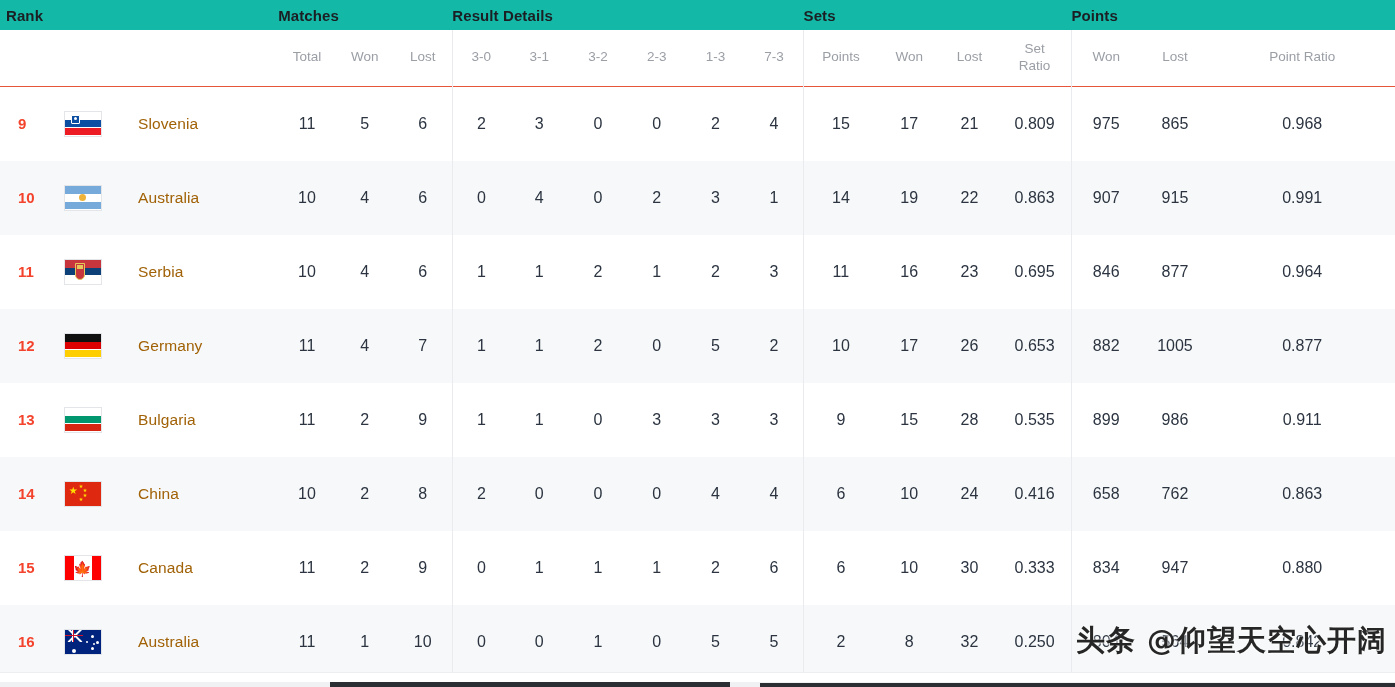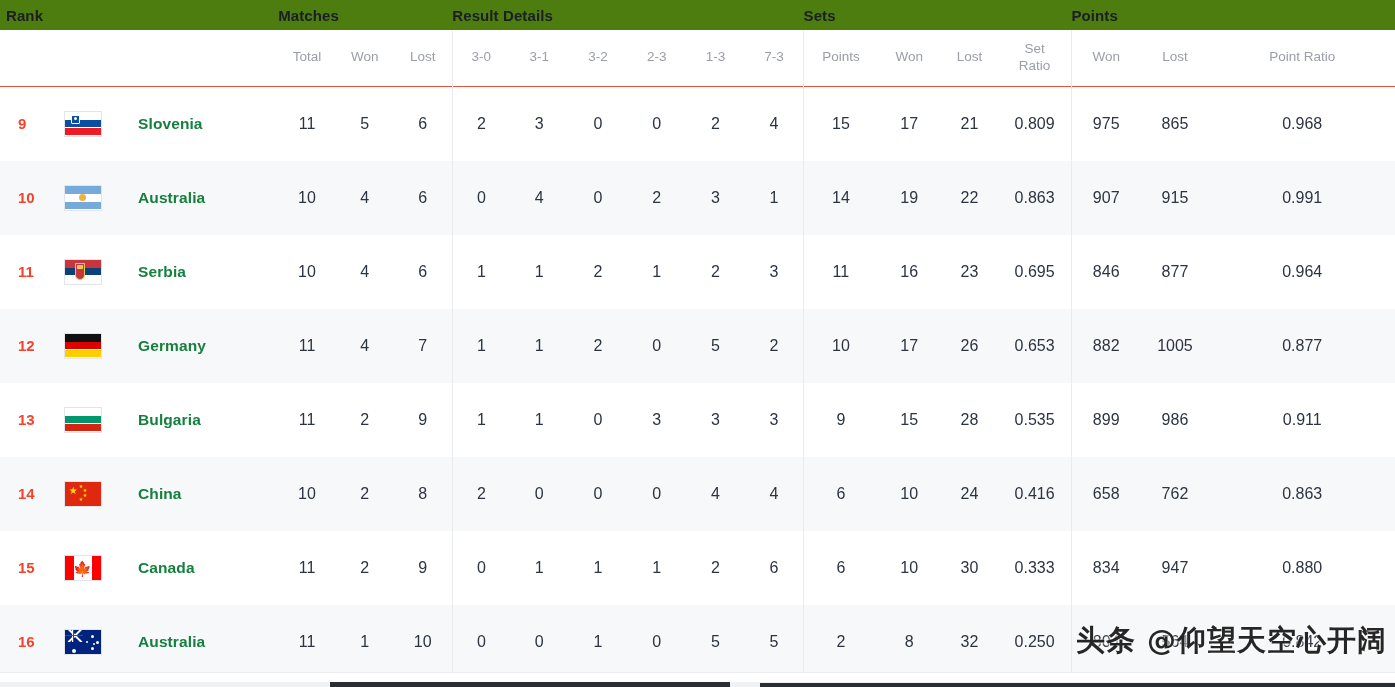--- a/index.html
+++ b/index.html
@@ -21,21 +21,21 @@
     table-layout: fixed;
   }
   
   .grp-row th {
     height: 30px;
     font-size: 15px;
     font-weight: 700;
     color: #1b1f24;
     letter-spacing: .1px;
     vertical-align: middle;
-    background: #4d7c0f;
+    background: #14b8a6;
   }
   .grp-rank { text-align: left; padding-left: 6px; }
   .grp-mid  { text-align: left; }
   .sub-row th {
     height: 56px;
     font-size: 13.5px;
     font-weight: 400;
     color: #9a9ea5;
     vertical-align: middle;
     text-align: center;
@@ -59,22 +59,22 @@
   td.rank {
     color: #f4432c;
     font-weight: 700;
     font-size: 15px;
     text-align: left;
     padding-left: 18px;
   }
   td.flagcell { text-align: left; padding-left: 0; width: 62px; }
   td.team {
     text-align: left;
-    color: #15803d;
-    font-weight: 700;
+    color: #a16207;
+    font-weight: 400;
     font-size: 15.5px;
     letter-spacing: .1px;
   }
   
   .sep-l { border-left: 1px solid #e9ebee; }
   
   .flag {
     width: 38px; height: 26px;
     display: inline-block;
     position: relative;

